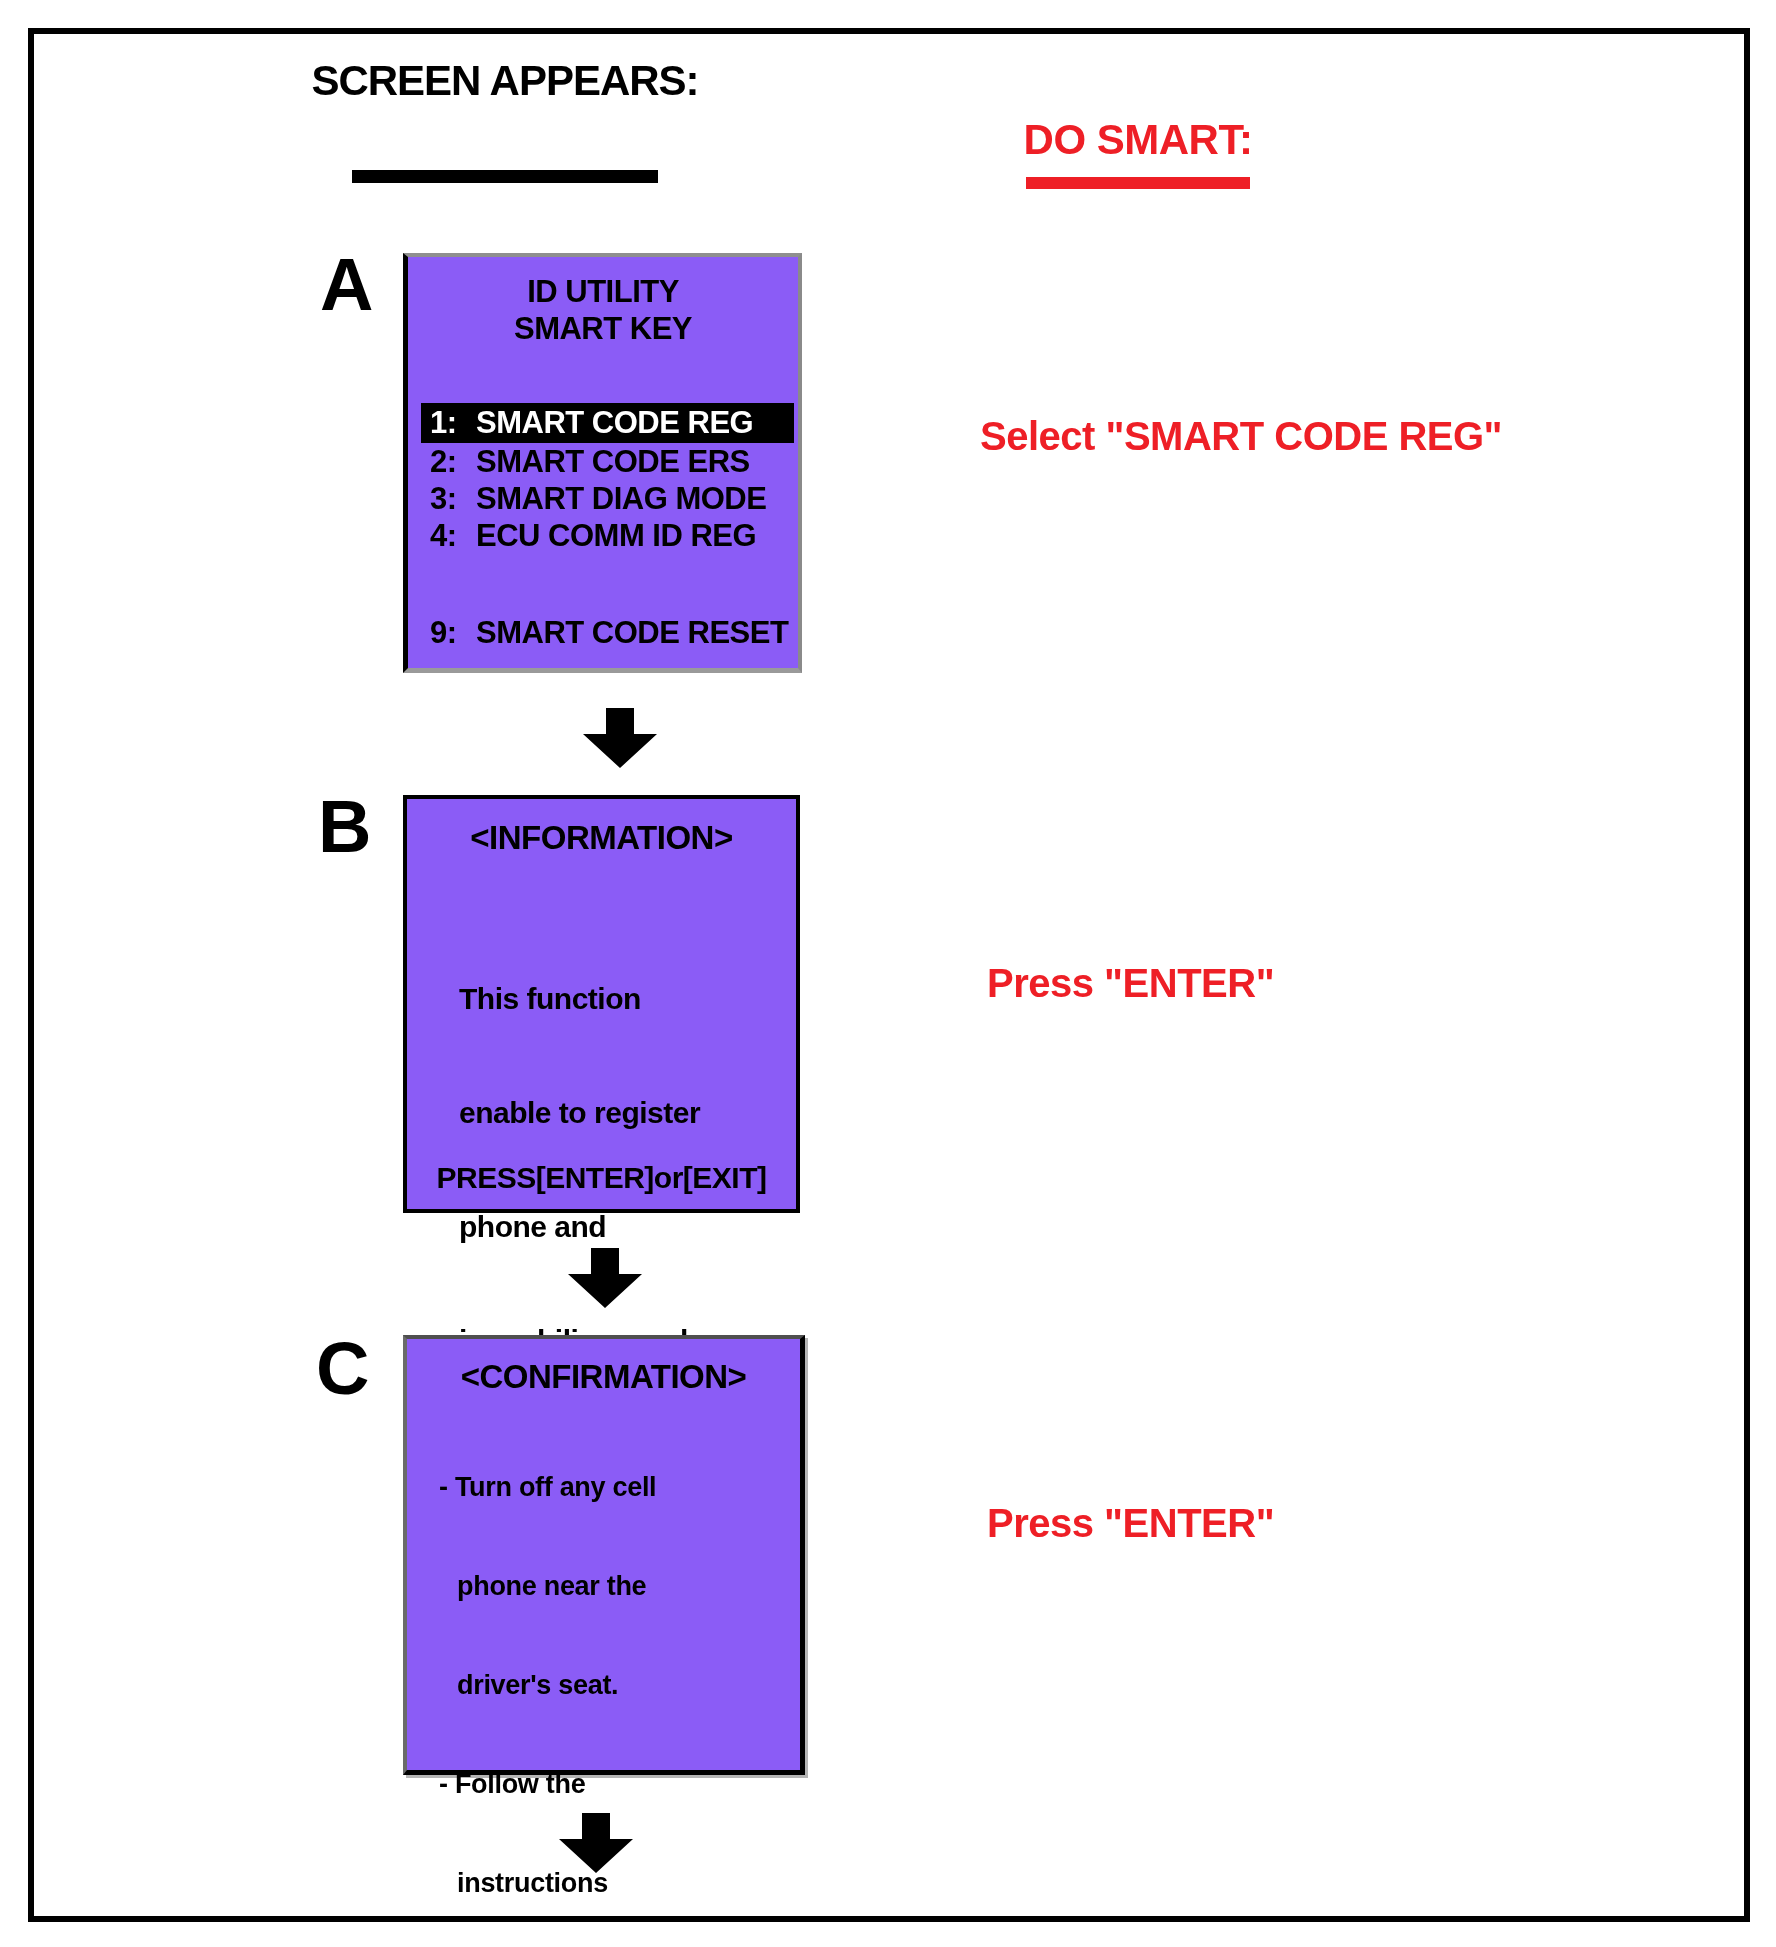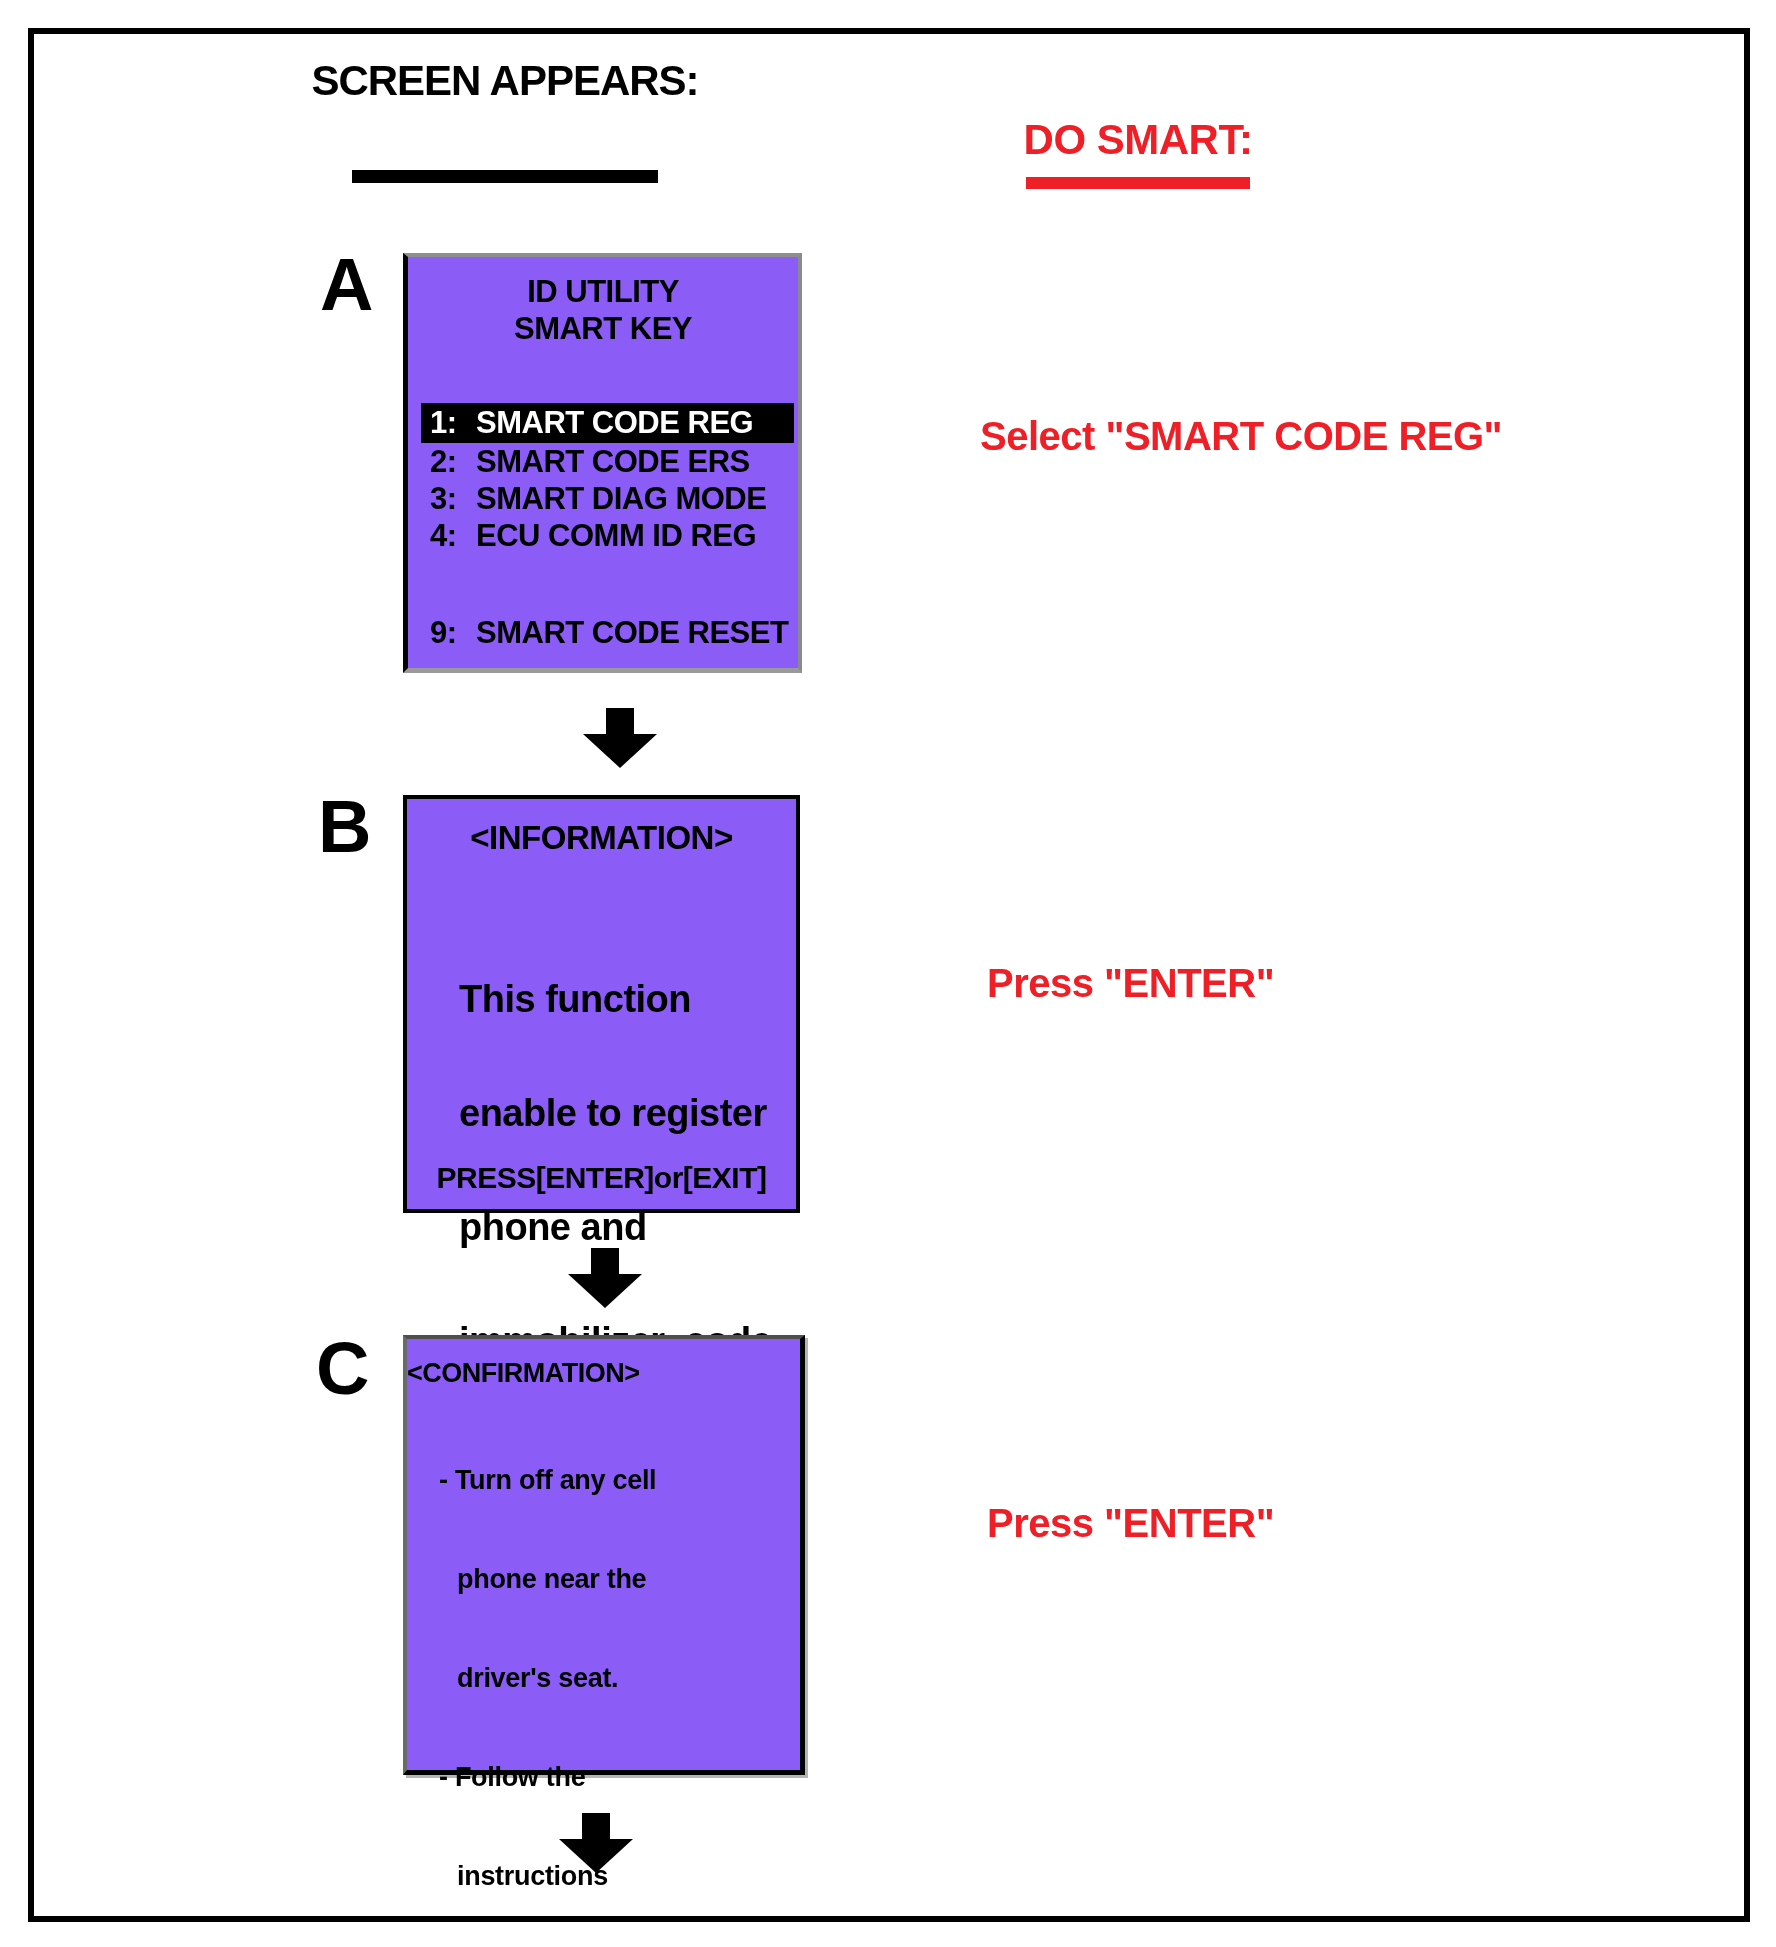--- a/index.html
+++ b/index.html
@@ -52,25 +52,25 @@
     display:flex; align-items:center; height:37px;
     margin:0 4px 0 13px; padding-left:9px;
     font-size:31px; letter-spacing:-0.5px; white-space:nowrap;
   }
   .menu-row .num { width:46px; flex:none; }
   .menu-row.selected { background:#000; color:#fff; height:40px; }
   .menu-row.last { margin-top:60px; }
 
   
   .b-title { margin-top:20px; text-align:center; font-size:33px; letter-spacing:-0.5px; }
-  .b-body { margin-top:47px; margin-left:52px; font-size:38px; line-height:38px; white-space:pre-wrap; letter-spacing:-0.5px; }
+  .b-body { margin-top:47px; margin-left:52px; font-size:30px; line-height:38px; white-space:pre-wrap; letter-spacing:-0.5px; }
   .b-footer { position:absolute; left:0; right:0; bottom:14px; text-align:center; font-size:30px; letter-spacing:-0.5px; }
 
   
-  .c-title { margin-top:19px; font-size:27px; letter-spacing:-0.5px; }
+  .c-title { margin-top:19px; text-align:center; font-size:33px; letter-spacing:-0.5px; }
   .c-body { margin-top:9px; font-size:27px; line-height:33px; white-space:pre-wrap; letter-spacing:-0.3px; }
   .c-line.bullet { margin-left:32px; }
   .c-line.cont { margin-left:50px; }
 
   
   .arrow { position:absolute; width:74px; height:60px; }
   .arrow svg { display:block; width:100%; height:100%; }
   .arrow-1 { left:583px; top:708px; }
   .arrow-2 { left:568px; top:1248px; }
   .arrow-3 { left:559px; top:1813px; }

